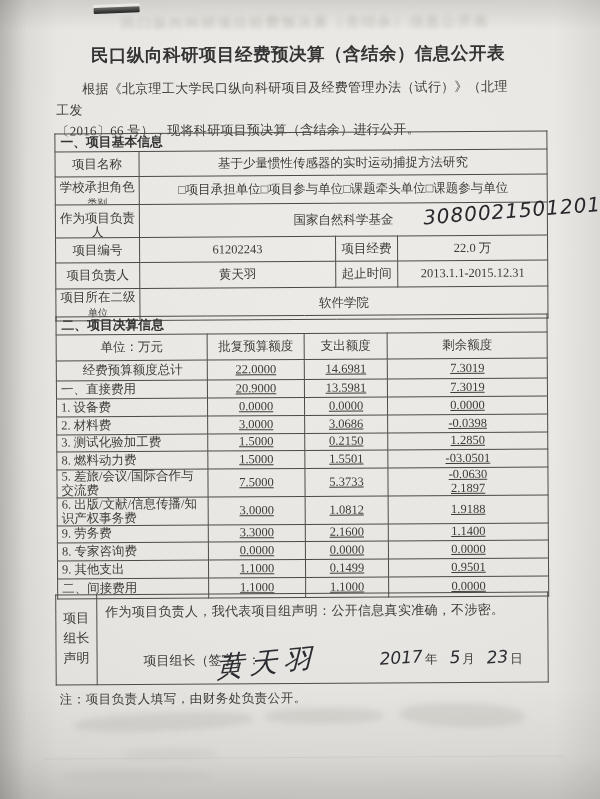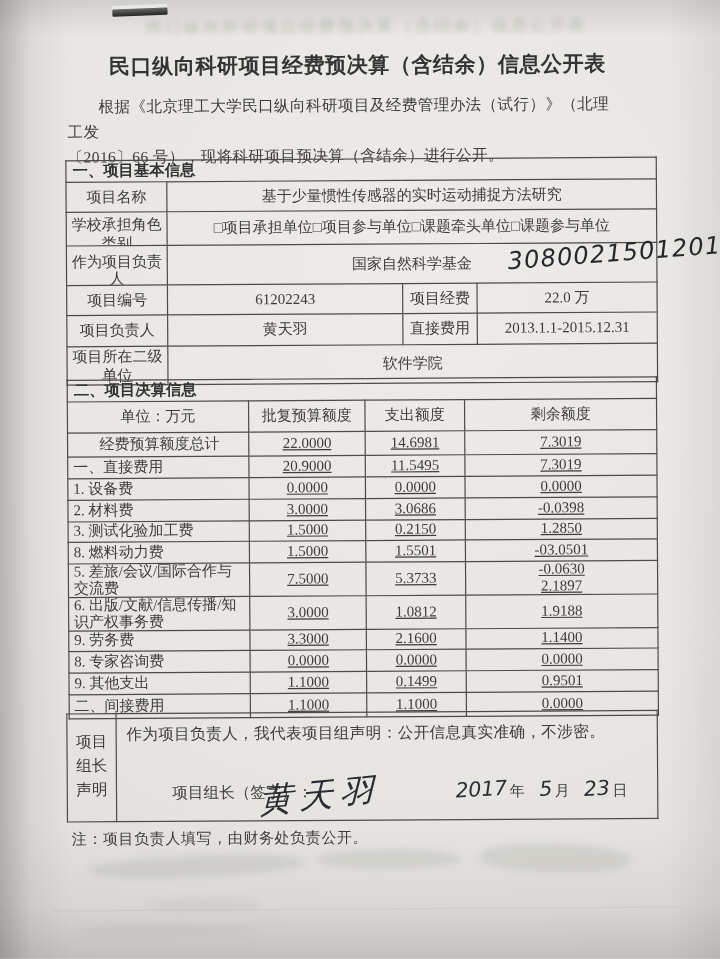--- a/index.html
+++ b/index.html
@@ -43,21 +43,21 @@
   table{border-collapse:collapse;table-layout:fixed;position:absolute;}
   td,th{border:1px solid #4d4b48;font-weight:normal;text-align:center;vertical-align:middle;padding:0 2px;overflow:hidden;}
   .sec-th{text-align:left;font-weight:bold;font-size:12.8px;padding-left:5px;color:#333;}
 
   .t1{top:132px;left:56px;width:492px;font-size:12.5px;}
   .t2{top:315px;left:56px;width:491px;font-size:12.5px;}
   .t3{top:593px;left:54px;width:493px;font-size:13px;}
 
   .clipbox{display:block;overflow:hidden;}
   .clipbox .l1{display:block;line-height:14px;}
-  .lbl-sub{display:block;font-size:13px;line-height:13px;margin-top:2px;}
+  .lbl-sub{display:block;font-size:10px;line-height:13px;margin-top:2px;}
 
   .t2 td.name{text-align:left;padding-left:4px;line-height:13.5px;}
   .t2 tr.total td.name{text-align:center;}
   .t2 td.num{line-height:13.5px;white-space:pre-line;text-decoration:underline;}
 
   .t3 td{vertical-align:top;}
   .who span{display:block;text-align:center;line-height:20px;}
   .who{display:block;margin-top:13px;}
   .stmt-cell{position:relative;height:88px;}
   .stmt-text{position:absolute;top:8px;left:8px;right:6px;text-align:left;letter-spacing:.3px;}
@@ -135,21 +135,21 @@
     </tr>
     <tr style="height:25px">
       <td>项目编号</td>
       <td>61202243</td>
       <td>项目经费</td>
       <td>22.0 万</td>
     </tr>
     <tr style="height:26px">
       <td>项目负责人</td>
       <td>黄天羽</td>
-      <td>直接费用</td>
+      <td>起止时间</td>
       <td>2013.1.1-2015.12.31</td>
     </tr>
     <tr style="height:26px">
       <td>
         <span class="clipbox" style="height:31px">
           <span class="l1" style="margin-top:1px">项目所在二级</span>
           <span class="lbl-sub">单位</span>
         </span>
       </td>
       <td colspan="3">软件学院</td>
@@ -178,21 +178,21 @@
     </tr>
     <tr class="total" style="height:20px">
       <td class="name">经费预算额度总计</td>
       <td class="num">22.0000</td>
       <td class="num">14.6981</td>
       <td class="num">7.3019</td>
     </tr>
     <tr style="height:18px">
       <td class="name">一、直接费用</td>
       <td class="num">20.9000</td>
-      <td class="num">11.5495</td>
+      <td class="num">13.5981</td>
       <td class="num">7.3019</td>
     </tr>
     <tr style="height:18px">
       <td class="name">1. 设备费</td>
       <td class="num">0.0000</td>
       <td class="num">0.0000</td>
       <td class="num">0.0000</td>
     </tr>
     <tr style="height:18px">
       <td class="name">2. 材料费</td>

